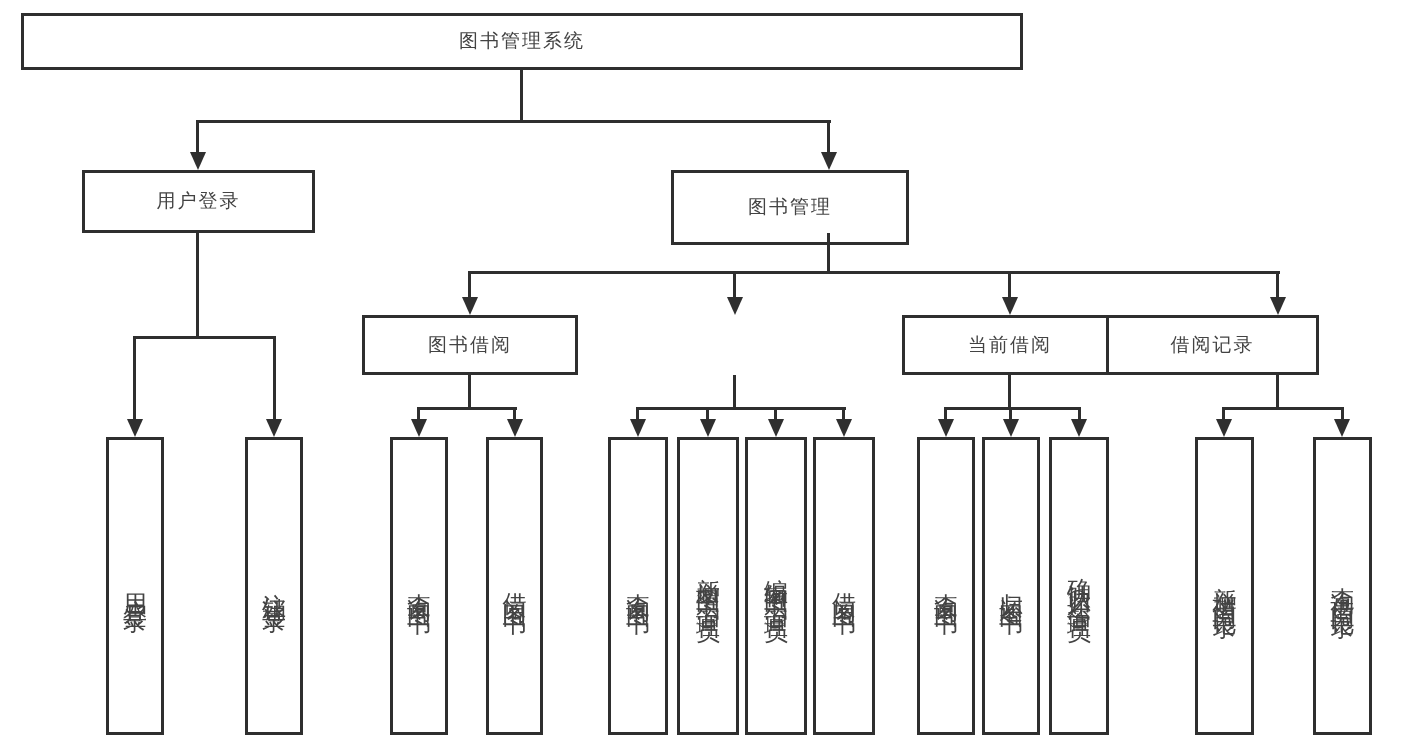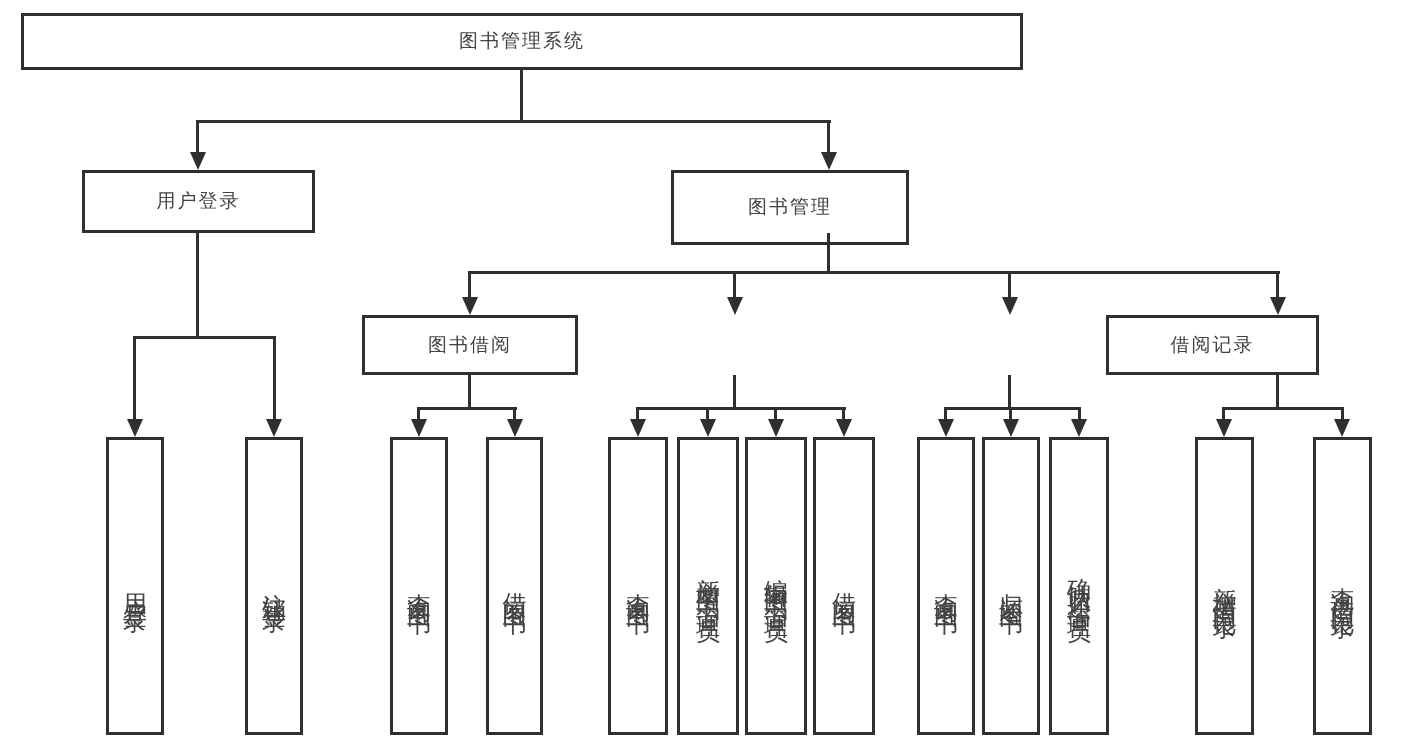--- a/index.html
+++ b/index.html
@@ -98,20 +98,21 @@
   <div class="vline" style="left:468px; top:271px; height:27px;"></div>
   <div class="arrow" style="left:462px; top:297px;"></div>
   <div class="vline" style="left:733px; top:271px; height:27px;"></div>
   <div class="arrow" style="left:727px; top:297px;"></div>
   <div class="vline" style="left:1008px; top:271px; height:27px;"></div>
   <div class="arrow" style="left:1002px; top:297px;"></div>
   <div class="vline" style="left:1276px; top:271px; height:27px;"></div>
   <div class="arrow" style="left:1270px; top:297px;"></div>
 
   <div class="box h" style="left:362px; top:315px; width:216px; height:60px;">图书借阅</div>
+  <div class="box h" style="left:902px; top:315px; width:216px; height:60px;">当前借阅</div>
   <div class="box h" style="left:1106px; top:315px; width:213px; height:60px;">借阅记录</div>
 
   <div class="vline" style="left:468px; top:375px; height:32px;"></div>
   <div class="hline" style="left:417px; top:407px; width:100px;"></div>
   <div class="vline" style="left:417px; top:407px; height:13px;"></div>
   <div class="arrow" style="left:411px; top:419px;"></div>
   <div class="vline" style="left:513px; top:407px; height:13px;"></div>
   <div class="arrow" style="left:507px; top:419px;"></div>
 
   <div class="vline" style="left:733px; top:375px; height:32px;"></div>

